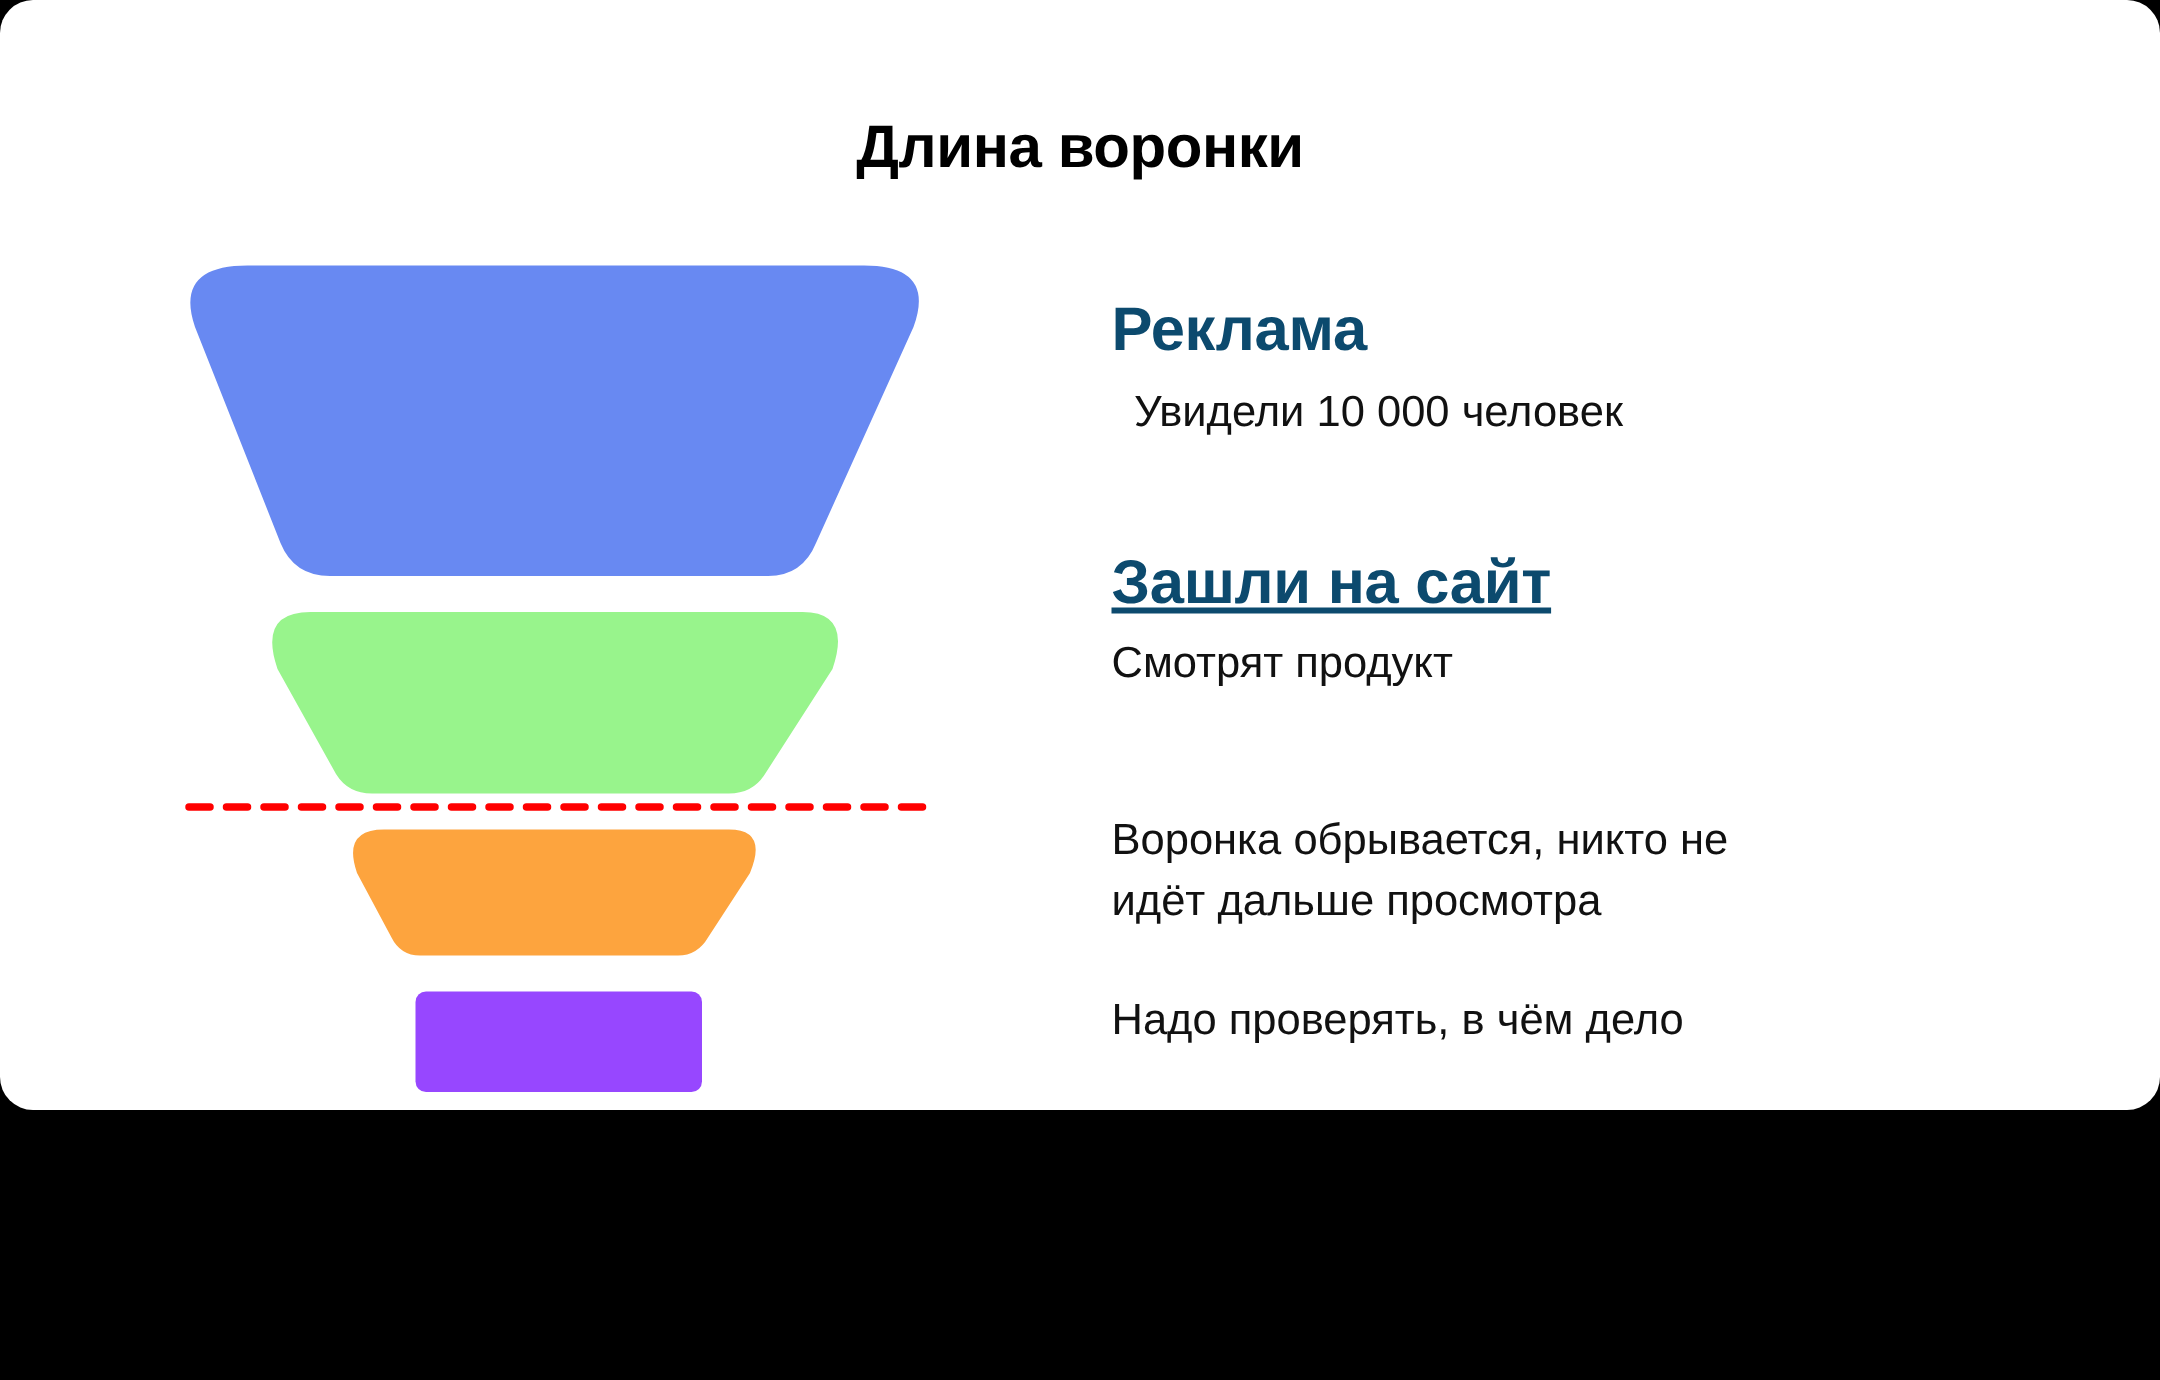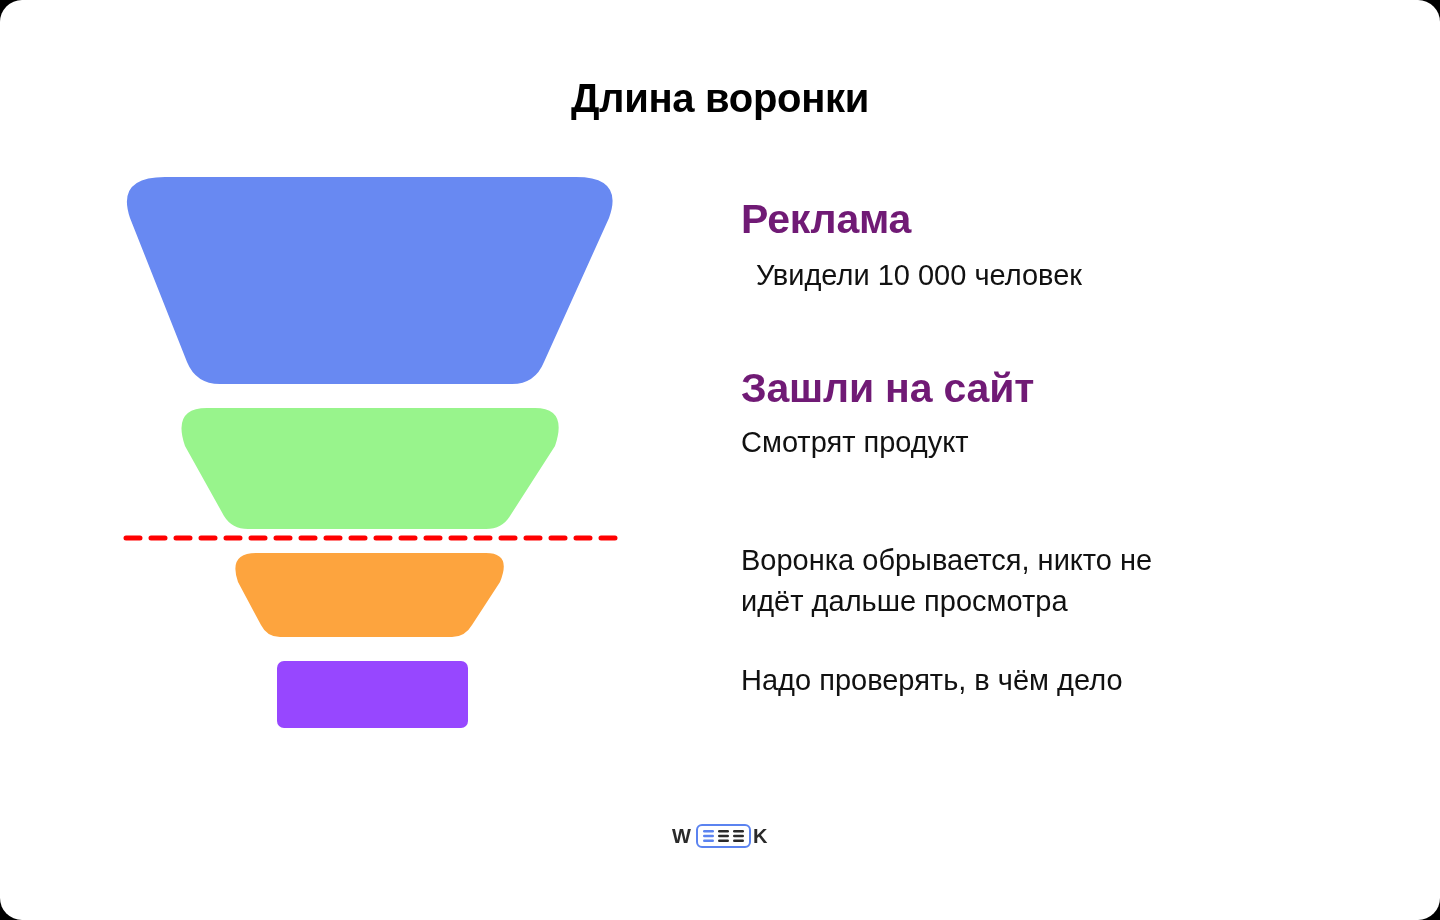--- a/index.html
+++ b/index.html
@@ -1,20 +1,20 @@
 <!DOCTYPE html>
 <html><head>
 <meta charset="utf-8">
 <style>
   html, body { margin:0; padding:0; background:#000; }
   body { width:1440px; height:920px; overflow:hidden; font-family:"Liberation Sans", "DejaVu Sans", sans-serif; }
-  .card { position:absolute; left:0; top:0; width:1440px; height:920px; background:#fff; border-radius:22px; overflow:hidden; }
+  .card { position:absolute; left:0; top:0; width:1440px; height:740px; background:#fff; border-radius:22px; overflow:hidden; }
   .title { position:absolute; left:0; top:76px; width:1440px; text-align:center; font-size:40px; font-weight:bold; color:#000; letter-spacing:-0.3px; }
   .funnel { position:absolute; left:0; top:0; width:740px; height:800px; }
-  .stage-heading { position:absolute; left:741px; font-size:41px; font-weight:bold; color:#701a75; letter-spacing:-0.2px; }
+  .stage-heading { position:absolute; left:741px; font-size:41px; font-weight:bold; color:#0c4a6e; letter-spacing:-0.2px; }
   .stage-desc { position:absolute; left:741px; font-size:29px; color:#111; line-height:42px; }
   .logo { position:absolute; left:670px; top:820px; width:100px; height:32px; }
 </style>
 </head>
 <body>
 
 <div class="card">
 
   <div class="title">Длина воронки</div>
 
@@ -27,21 +27,21 @@
     <line x1="126" y1="538" x2="618" y2="538" stroke="#FF0000" stroke-width="5" stroke-linecap="round" stroke-dasharray="14 11"></line>
 
     <path d="M256,553 L486,553 Q512,553 500,582 L472,625 Q465,637 452,637 L280,637 Q267,637 261,625 L238,582 Q228,553 256,553 Z" fill="#FDA43E"></path>
 
     <rect x="277" y="661" width="191" height="67" rx="7" ry="7" fill="#9747FF"></rect>
   </svg>
 
   <div class="stage-heading" style="top:196px;">Реклама</div>
   <div class="stage-desc" style="top:254px;margin-left:15px;">Увидели 10 000 человек</div>
 
-  <div class="stage-heading" style="top:365px;">Зашли на сайт</div>
+  <div class="stage-heading" style="top:365px;text-decoration:underline;">Зашли на сайт</div>
   <div class="stage-desc" style="top:539px;">Воронка обрывается, никто не</div>
 
   <div class="stage-desc" style="top:421px;">Смотрят продукт</div>
   <div class="stage-desc" style="top:659px;">Надо проверять, в чём дело</div>
 
   <div class="stage-desc" style="top:580px;">идёт дальше просмотра</div>
 
   <svg class="logo" viewBox="0 0 100 32" width="100" height="32">
     <text x="2" y="23" font-family="Liberation Sans, sans-serif" font-weight="bold" font-size="20" fill="#2A2A2A">W</text>
     <rect x="27" y="5" width="53" height="22" rx="5" ry="5" fill="none" stroke="#5B83F0" stroke-width="2"></rect>

